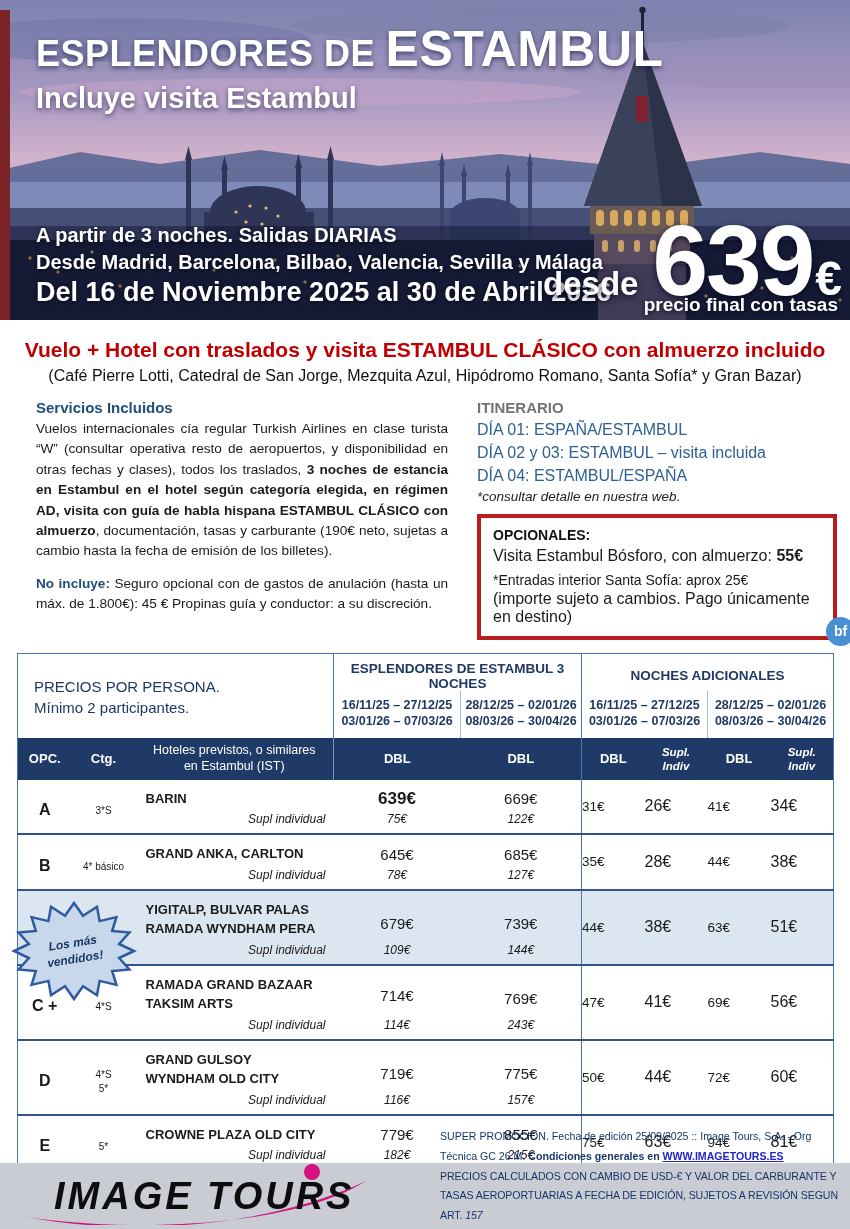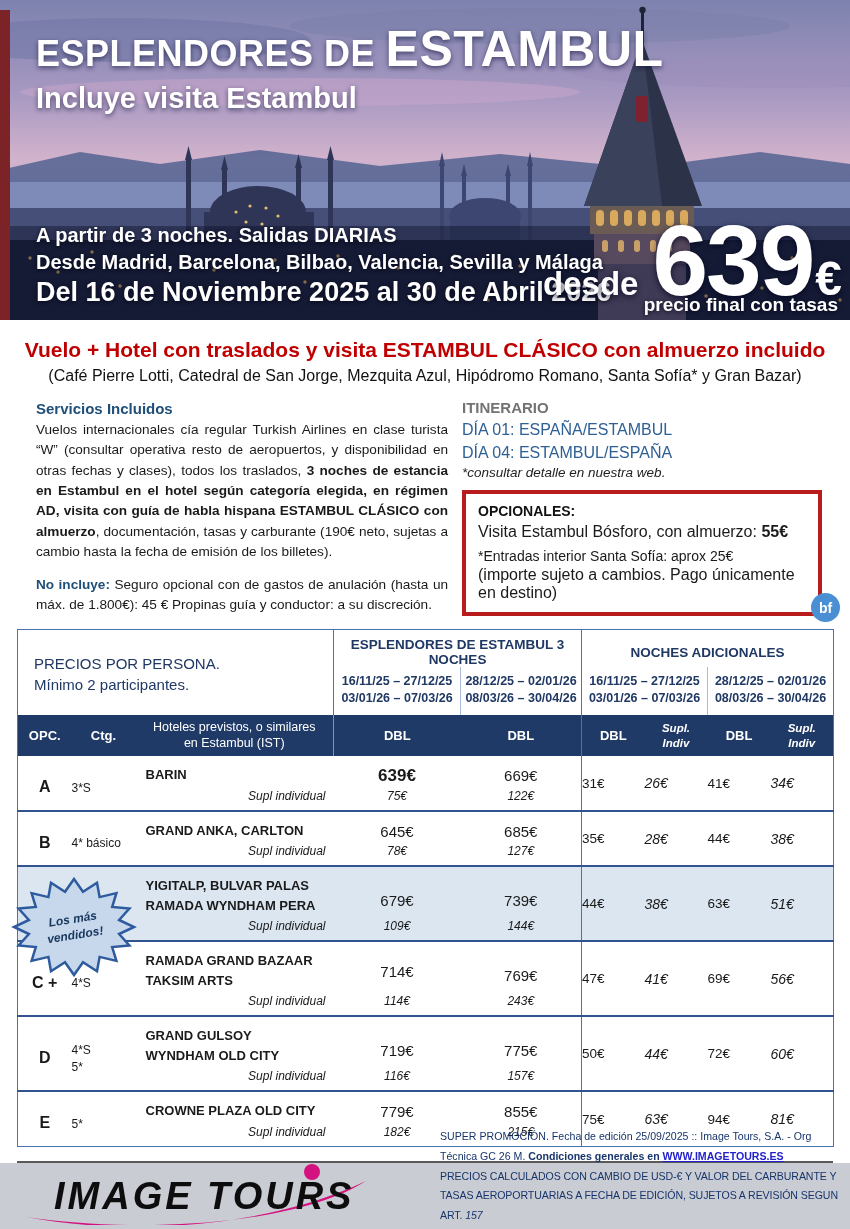--- a/index.html
+++ b/index.html
@@ -31,21 +31,21 @@
   .price-row .cur { font-size:48px; font-weight:bold; margin-left:2px; }
   .price-note { position:absolute; right:12px; bottom:4px; color:#fff; font-size:19px; font-weight:bold;
     text-shadow:0 1px 4px rgba(0,0,20,.8); }
 
   
   .headline { text-align:center; margin-top:18px; }
   .headline h1 { font-size:21px; font-weight:bold; color:#c00000; }
   .headline .sub { font-size:16px; color:#111; margin-top:5px; }
 
   
-  .cols { display:flex; margin-top:14px; padding:0 16px 0 36px; gap:14px;align-items:center; }
+  .cols { display:flex; margin-top:14px; padding:0 16px 0 36px; gap:29px; }
   .col-left { width:412px; flex:none; }
   .col-right { width:360px; flex:none; position:relative; }
   .svc-head { color:#1f4e79; font-weight:bold; font-size:15px; margin-bottom:3px; }
   .svc-body { font-size:13.6px; line-height:1.5; text-align:justify; color:#1a1a1a; }
   .svc-body b { font-weight:bold; }
   .noinc { margin-top:12px; font-size:13.6px; line-height:1.5; text-align:justify; }
   .noinc .lbl { color:#1f4e79; font-weight:bold; }
   .itin-head { font-weight:bold; font-size:15px; color:#737373; margin-bottom:2px; }
   .itin-day { color:#2e6095; font-size:16px; line-height:1.45; }
   .itin-note { font-style:italic; font-size:13.5px; color:#222; margin-top:1px; }
@@ -70,26 +70,26 @@
   .dates { color:#1f3864; font-weight:bold; font-size:12.5px; text-align:center;
     line-height:1.35; padding:6px 0 8px 0; }
   .sec { border-left:1.5px solid #4a74b0; }
   .datesplit { border-left:1px solid #a9bcd9; }
   tr.navy th { background:#1f3a66; color:#fff; font-size:13px; font-weight:bold;
     padding:5px 2px; line-height:1.25; }
   tr.navy .hot-h { font-weight:normal; font-size:12.5px; }
   tr.navy .supl-h { font-style:italic; font-size:11.5px; }
   tr.navy .navy-split { border-left:1px solid #7d94bd; }
   td.opc { text-align:center; font-weight:bold; font-size:16px; vertical-align:top; padding-top:8px; position:relative; }
-  td.ctg { font-size:12px; vertical-align:top; padding-top:10px; line-height:1.4; }
+  td.ctg { text-align:center; font-size:10px; vertical-align:top; padding-top:10px; line-height:1.4; }
   td.hotel { font-weight:bold; font-size:13px; padding:9px 2px 2px 10px; line-height:1.5; vertical-align:top; }
   td.p1 { text-align:center; font-size:15px; padding-top:8px; vertical-align:top; }
   td.p1.lead { font-weight:bold; font-size:17px; }
   td.addv { font-size:13.5px; }
-  td.addv.it { font-style:italic; font-size:14px; }
+  td.addv.it { font-size:16px; }
   td.supl-lbl { text-align:right; font-style:italic; font-size:12px; padding:2px 8px 7px 0; }
   td.supl-val { text-align:center; font-style:italic; font-size:12px; padding:2px 0 7px 0; }
   tr.block-top td { border-top:2px solid #31538f; }
   tr.hl td { background:#dce6f1; }
   .badge { position:absolute; left:-8px; top:10px; width:128px; height:104px; z-index:5; pointer-events:none; }
   .badge text { font-size:12px; font-style:italic; fill:#17375e; font-family:"Liberation Sans",sans-serif; }
 
   
   .cond { margin:14px 17px 0 17px; border:2px solid #595959; padding:8px 12px 9px 12px; }
   .cond .it { font-style:italic; font-size:13px; line-height:1.55; text-align:justify; }
@@ -241,20 +241,21 @@
 
 <div class="cols">
   <div class="col-left">
     <div class="svc-head">Servicios Incluidos</div>
     <div class="svc-body"><span>Vuelos internacionales cía regular Turkish Airlines en clase turista “W” (consultar operativa resto de aeropuertos, y disponibilidad en otras fechas y clases), todos los traslados, </span><b>3 noches de estancia en Estambul en el hotel según categoría elegida, en régimen AD, visita con guía de habla hispana ESTAMBUL CLÁSICO con almuerzo</b><span>,  documentación, tasas y carburante (190€ neto, sujetas a cambio hasta la fecha de emisión de los billetes).</span></div>
     <div class="noinc"><span class="lbl">No incluye:</span><span> Seguro opcional con de gastos de anulación (hasta un máx. de  1.800€): 45 €  Propinas guía y conductor: a su discreción.</span></div>
   </div>
   <div class="col-right">
     <div class="itin-head">ITINERARIO</div>
     <div class="itin-day">DÍA 01: ESPAÑA/ESTAMBUL</div>
+    <div class="itin-day">DÍA 02 y 03: ESTAMBUL – visita incluida</div>
     <div class="itin-day">DÍA 04: ESTAMBUL/ESPAÑA</div>
     <div class="itin-note">*consultar detalle en nuestra web.</div>
     <div class="opt-box">
       <div class="opt-head">OPCIONALES:</div>
       <div class="opt-l1"><span>Visita Estambul Bósforo, con almuerzo: </span><b>55€</b></div>
       <div class="opt-l2">*Entradas interior Santa Sofía: aprox 25€</div>
       <div class="opt-l3">(importe sujeto a cambios. Pago únicamente en destino)</div>
     </div>
     <div class="bf-badge">bf</div>
   </div>

